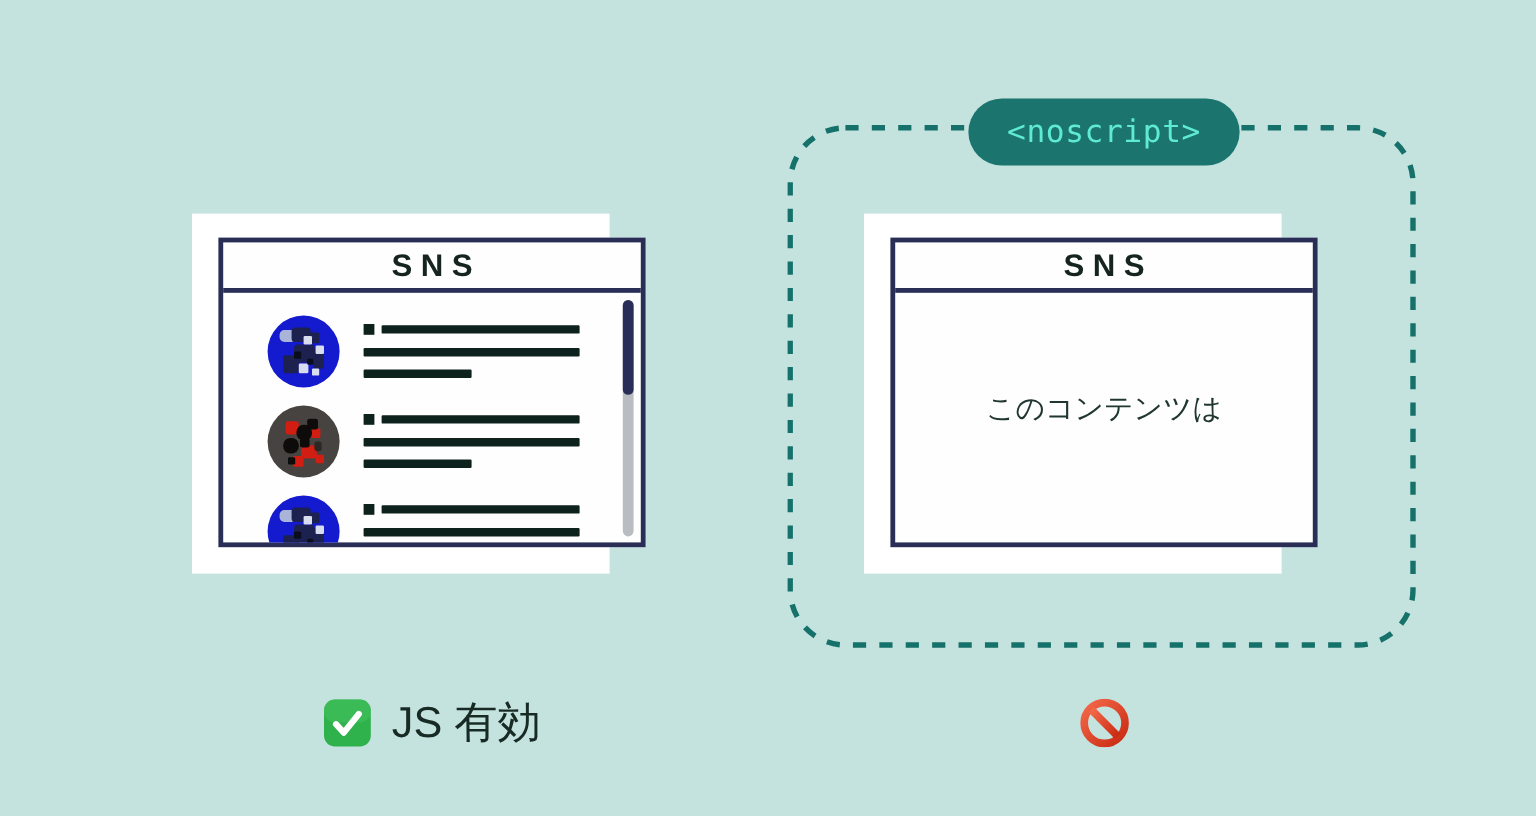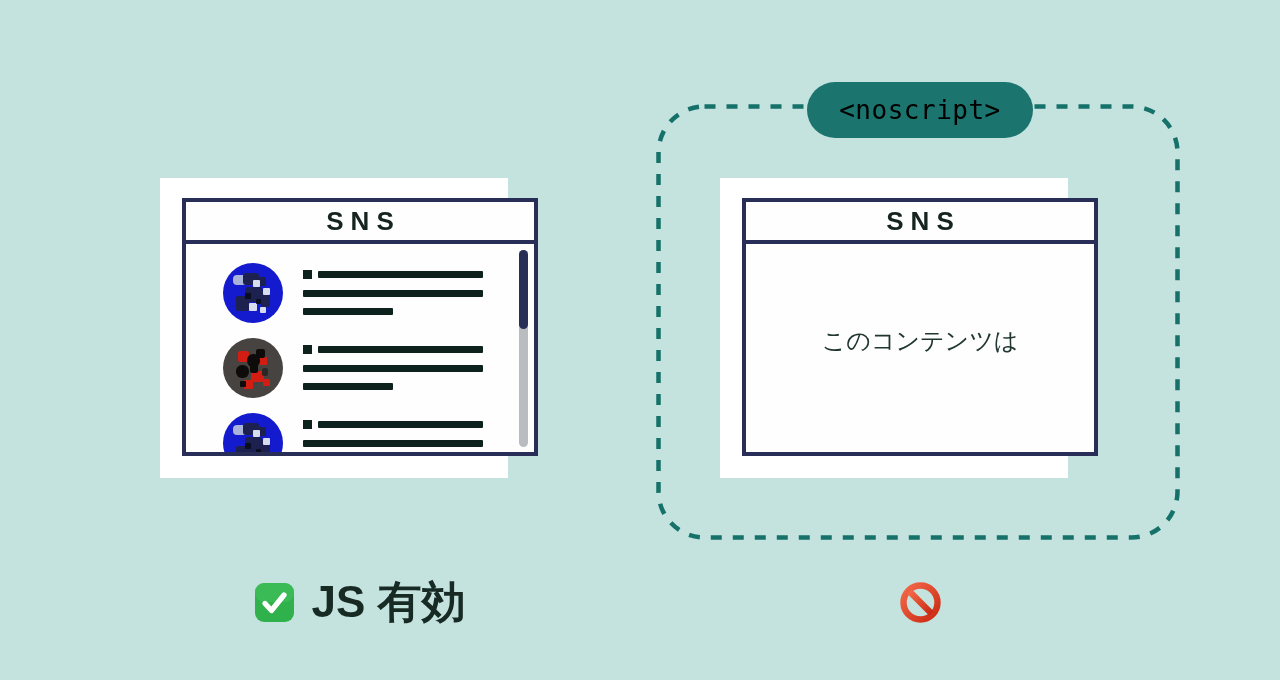--- a/index.html
+++ b/index.html
@@ -61,42 +61,42 @@
 
   
   .dashed-box{left:656px;top:104px;width:524px;height:436px;}
   .noscript-pill{
     position:absolute;left:807px;top:82px;width:226px;height:56px;
     background:#1b746d;border-radius:30px;
     display:flex;align-items:center;justify-content:center;z-index:3;
   }
   .noscript-pill span{
     font-family:"DejaVu Sans Mono","Liberation Mono",monospace;
-    font-size:26px;color:#000000;letter-spacing:0.5px;
+    font-size:26px;color:#5eead4;letter-spacing:0.5px;
   }
   .message{
     position:absolute;left:0;top:42px;right:0;bottom:0;
     display:flex;flex-direction:column;align-items:center;justify-content:center;
     padding-bottom:16px;
     text-align:right;
   }
   .message div{
     font-size:24px;line-height:37px;font-weight:500;color:#203631;
     white-space:nowrap;
   }
 
   
   .caption{
     position:absolute;top:576px;width:400px;height:52px;
     display:flex;align-items:center;justify-content:center;gap:16px;
   }
   .caption-left{left:160px;}
   .caption-right{left:720px;}
   .caption .label{
-    font-size:44px;font-weight:700;color:#182a24;white-space:nowrap;
+    font-size:36px;font-weight:400;color:#182a24;white-space:nowrap;
   }
   .emoji-icon{width:41px;height:41px;flex:0 0 auto;}
 </style>
 </head>
 <body>
 
 <div class="card card-left">
   <div class="frame">
     <div class="frame-header">
       <span class="frame-title">SNS</span>

